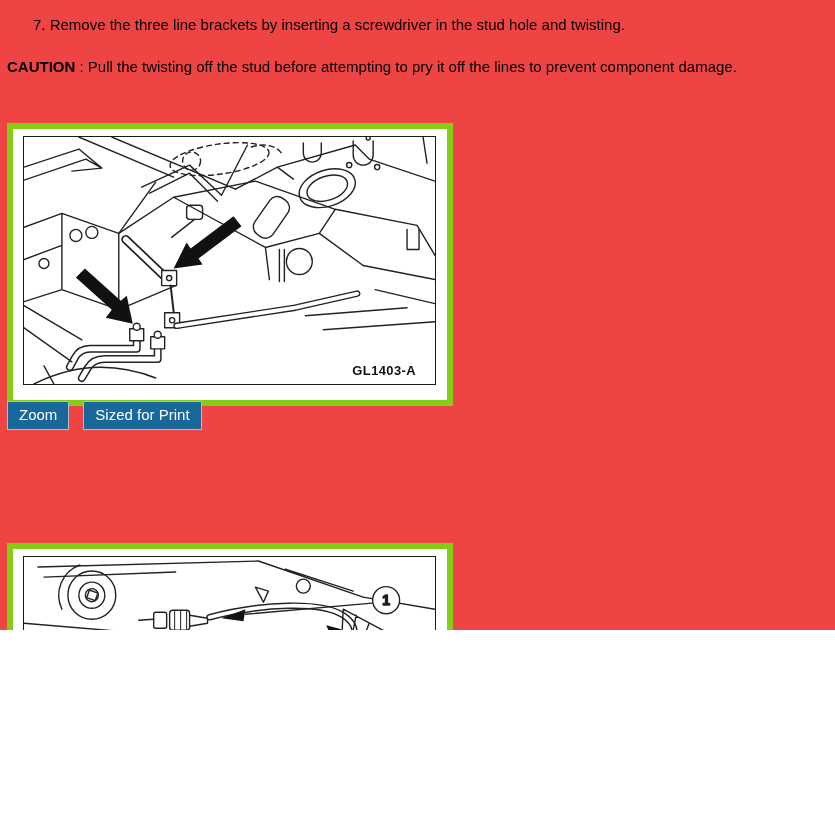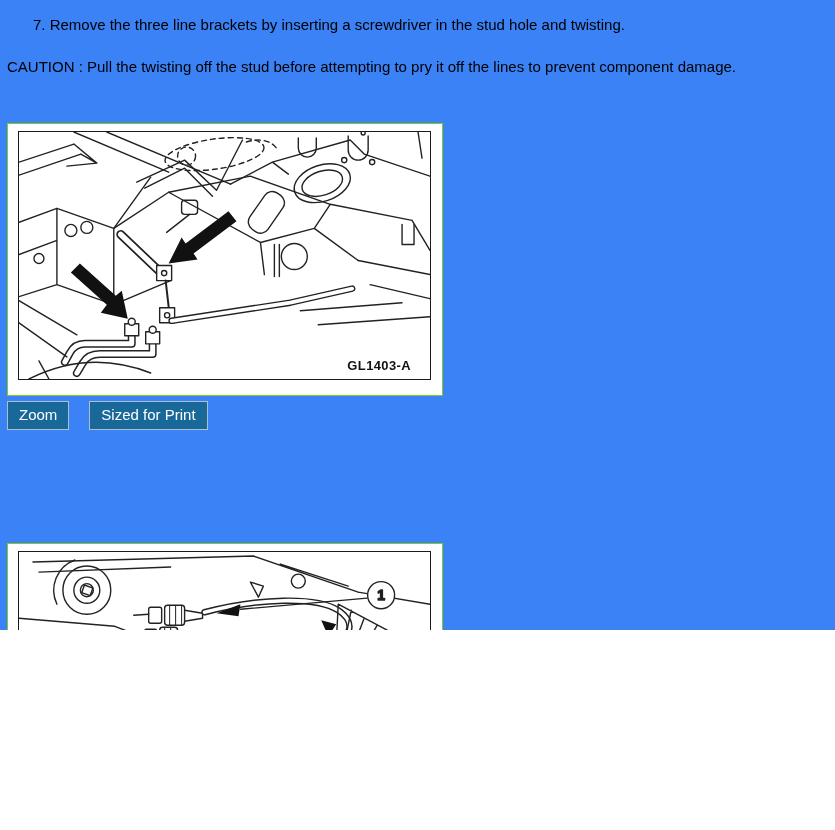--- a/index.html
+++ b/index.html
@@ -1,28 +1,28 @@
 <!DOCTYPE html>
 <html><head>
 <meta charset="utf-8">
 <style>
   html,body{margin:0;padding:0;background:#fff;}
   body{font-family:"Liberation Sans",sans-serif;color:#000;}
-  .page{position:relative;width:835px;height:630px;overflow:hidden;background:#3b82f6;}
+  .page{position:relative;width:835px;height:630px;overflow:hidden;background:#ef4444;}
   .step{position:absolute;font-size:15px;line-height:18px;white-space:nowrap;}
   #step7{left:33px;top:16px;}
   #step8{left:33px;top:501px;}
   .caution{position:absolute;left:7px;top:58px;font-size:15px;line-height:18px;white-space:nowrap;}
-  .caution b{font-weight:normal;}
-  .fig-panel{position:absolute;left:7px;width:434px;height:271px;border:1px solid #84cc16;background:#fff;}
+  .caution b{font-weight:bold;}
+  .fig-panel{position:absolute;left:7px;width:434px;height:271px;border:6px solid #84cc16;background:#fff;}
   #fig1{top:123px;}
   #fig2{top:543px;}
   .fig-inner{position:absolute;left:10px;top:7px;right:11px;bottom:15px;border:1px solid #1a1a1a;background:#fff;}
   .fig-inner svg{width:100%;height:100%;display:block;}
-  .toolbar{position:absolute;left:7px;display:flex;gap:20px;}
+  .toolbar{position:absolute;left:7px;display:flex;gap:14px;}
   #toolbar1{top:401px;}
   #toolbar2{top:822px;}
   .btn{display:inline-block;background:#19689a;color:#fff;font-size:15px;line-height:20px;
        padding:3px 11px 4px;border:1px solid #aebfc9;cursor:pointer;font-family:inherit;
        white-space:nowrap;border-radius:0;}
   svg .fig-code{font:bold 13px "Liberation Sans",sans-serif;fill:#111;letter-spacing:.4px;}
   svg .callout-num{font:bold 14px "Liberation Sans",sans-serif;fill:#111;}
 </style>
 </head>
 <body>

